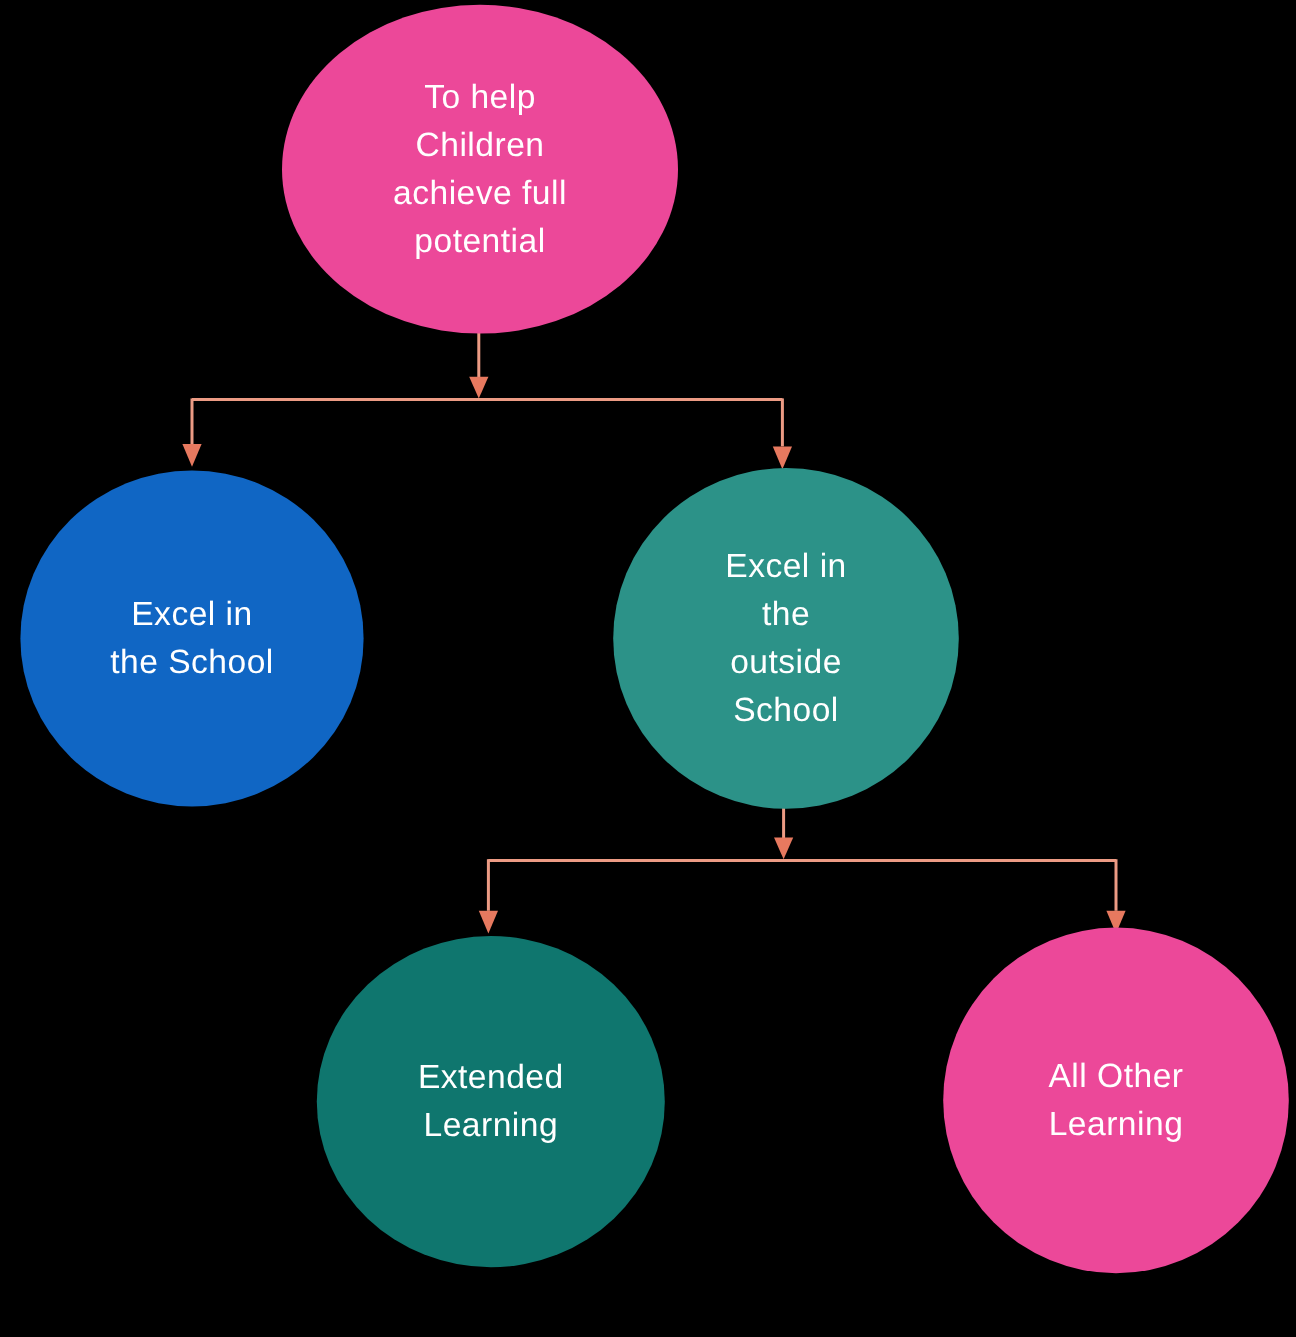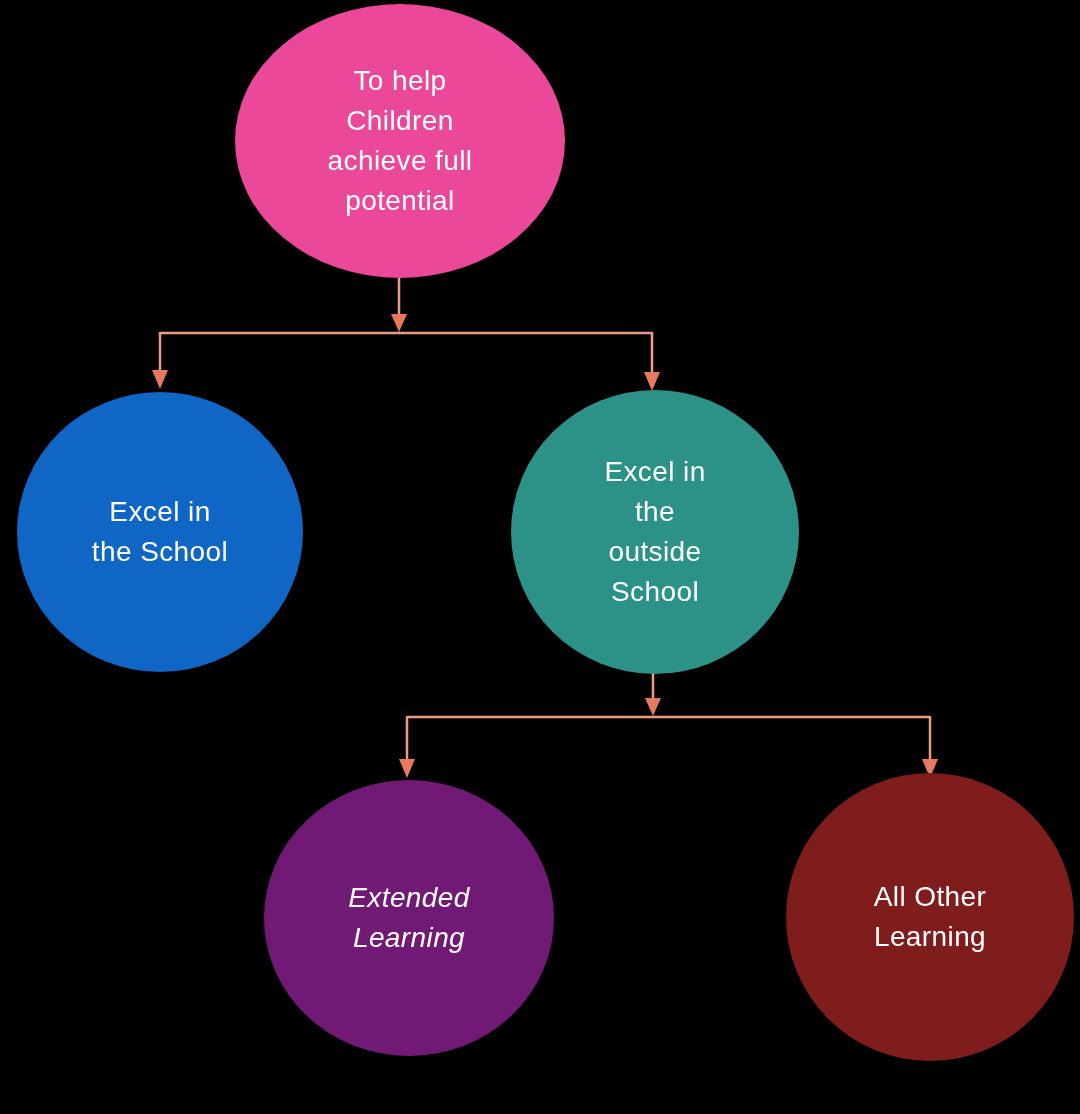--- a/index.html
+++ b/index.html
@@ -104,23 +104,23 @@
 the School</span>
   </div>
 
   <div class="node node-excel-outside" style="background: rgb(44, 146, 136);">
     <span class="label">Excel in
 the
 outside
 School</span>
   </div>
 
-  <div class="node node-extended" style="background: #701a75; font-style: italic;">
+  <div class="node node-extended" style="background: #0f766e;">
     <span class="label">Extended
 Learning</span>
   </div>
 
-  <div class="node node-all-other" style="background: #7f1d1d;">
+  <div class="node node-all-other" style="background: #ec4899;">
     <span class="label">All Other
 Learning</span>
   </div>
 
 </div>
 
 </body></html>

